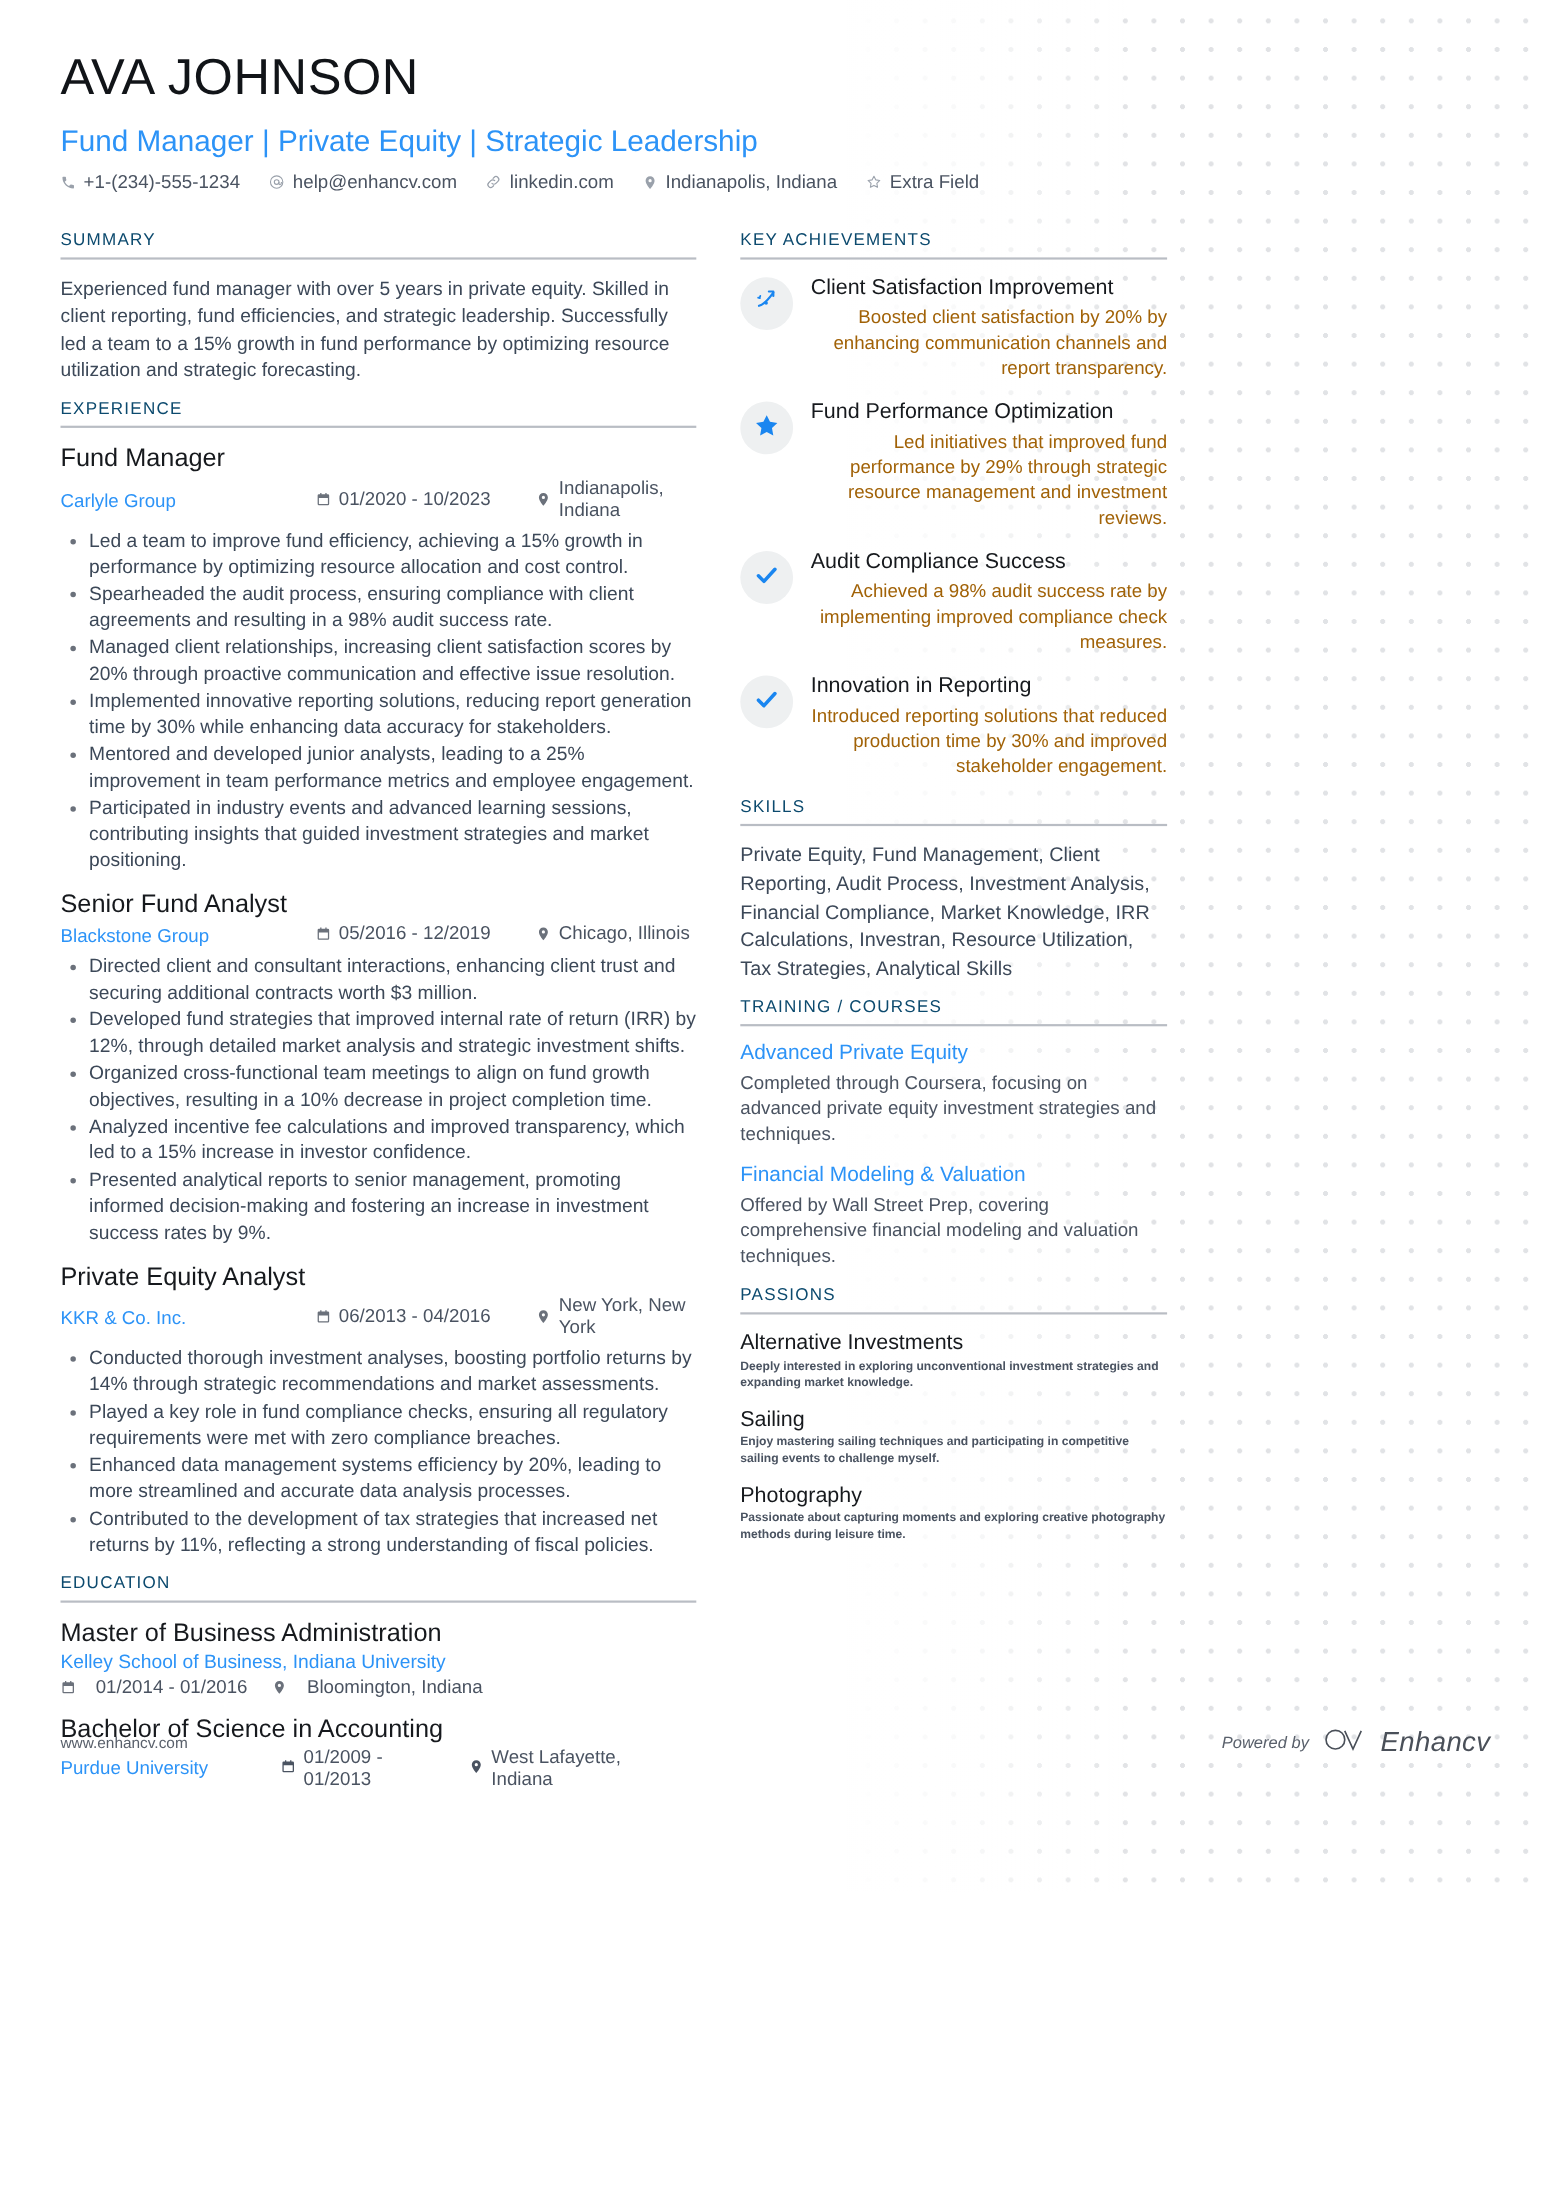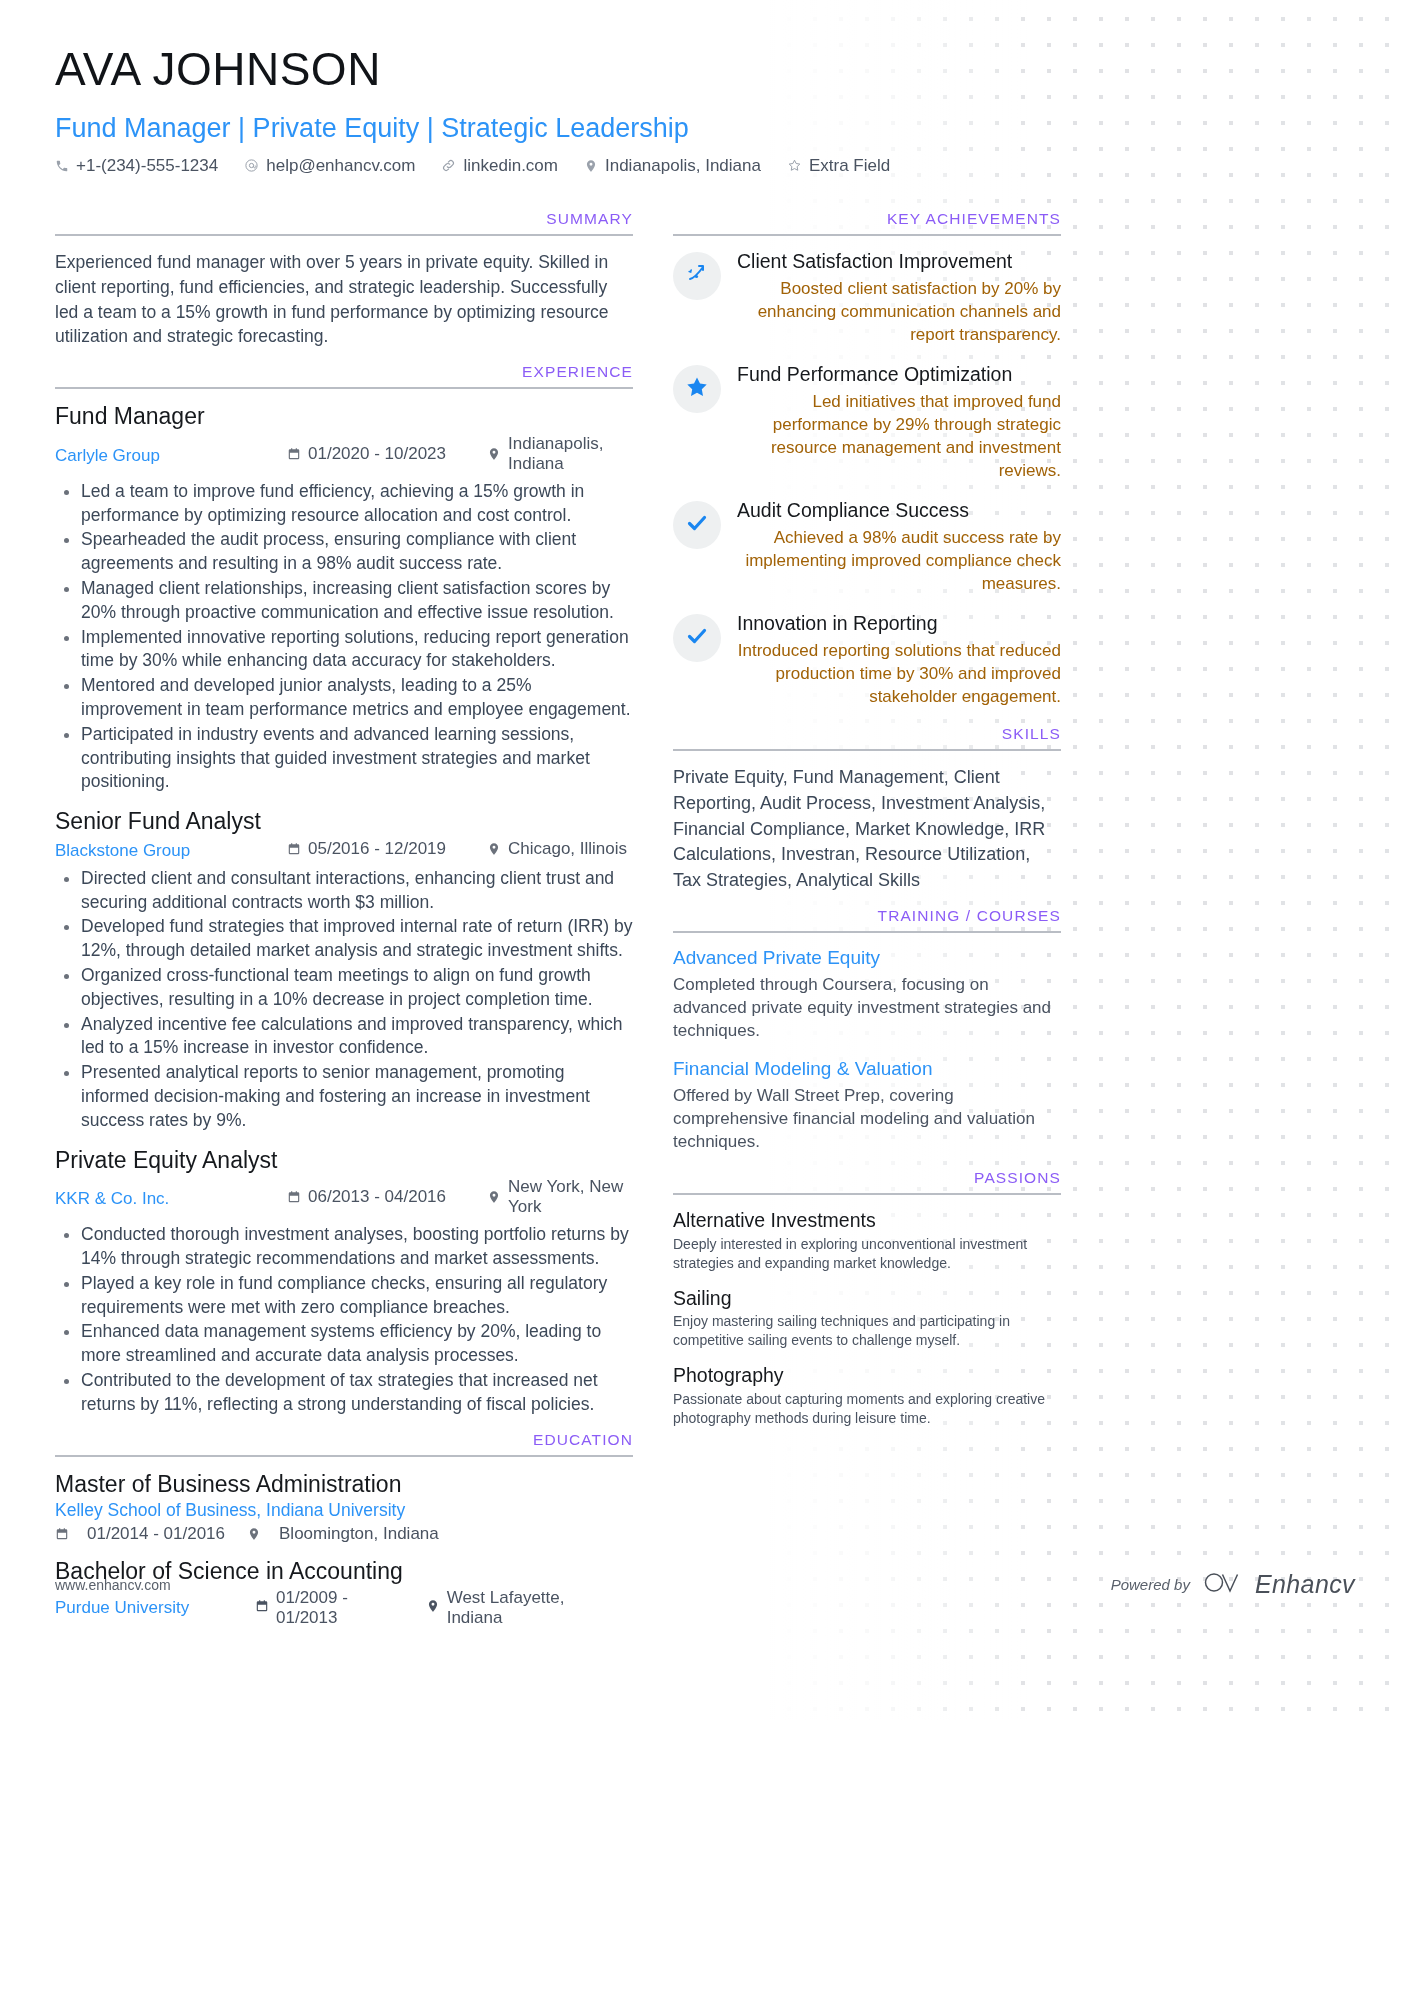--- a/index.html
+++ b/index.html
@@ -64,26 +64,25 @@
 
   
   .columns { display: flex; gap: 40px; align-items: flex-start; }
   .col-left  { width: 578px; flex: none; }
   .col-right { width: 388px; flex: none; }
 
   .section { margin-bottom: 4px; }
   .sec-title {
     font-size: 15.5px;
     letter-spacing: 1.1px;
-    color: #8b5cf6;
+    color: #0c4a6e;
     font-weight: 400;
     padding-bottom: 6px;
     border-bottom: 2px solid #b9bdc4;
     margin: 14px 0 14px 0;
-    text-align: right;
   }
 
   .summary-text { font-size: 17.5px; line-height: 1.42; color: #3c4858; margin: 0 0 6px 0; }
 
   
   .entry { margin-bottom: 14px; }
   .entry-title { font-size: 23px; color: #16191d; font-weight: 400; margin: 8px 0 3px 0; line-height:1.2; }
   .entry-meta { display: flex; align-items: baseline; font-size: 17px; color: #4a5361; margin-bottom: 6px; }
   .entry-company { color: #2c93f7; width: 232px; flex: none; }
   .entry-date { display:flex; align-items:center; gap:7px; width: 200px; flex:none; }
@@ -132,21 +131,21 @@
   .ach-desc { font-size: 17px; line-height: 1.36; color: #a16207; text-align: right; }
 
   .skills-text { font-size: 18px; line-height: 1.42; color: #3c4858; }
 
   .course { margin-bottom: 16px; }
   .course-title { font-size: 19px; color: #2c93f7; margin-bottom: 3px; line-height:1.2; }
   .course-desc { font-size: 17px; line-height: 1.36; color: #4a5361; }
 
   .passion { margin-bottom: 14px; }
   .passion-title { font-size: 19.5px; color: #16191d; margin-bottom: 2px; line-height:1.2; }
-  .passion-desc { font-size: 14px; line-height: 1.36; color: #4a5361; }
+  .passion-desc { font-size: 11px; line-height: 1.36; color: #4a5361; font-weight: bold; }
 
   
   .footer {
     position: absolute;
     left: 55px; right: 55px;
     bottom: 42px;
     display: flex;
     align-items: center;
     justify-content: space-between;
     z-index: 2;

